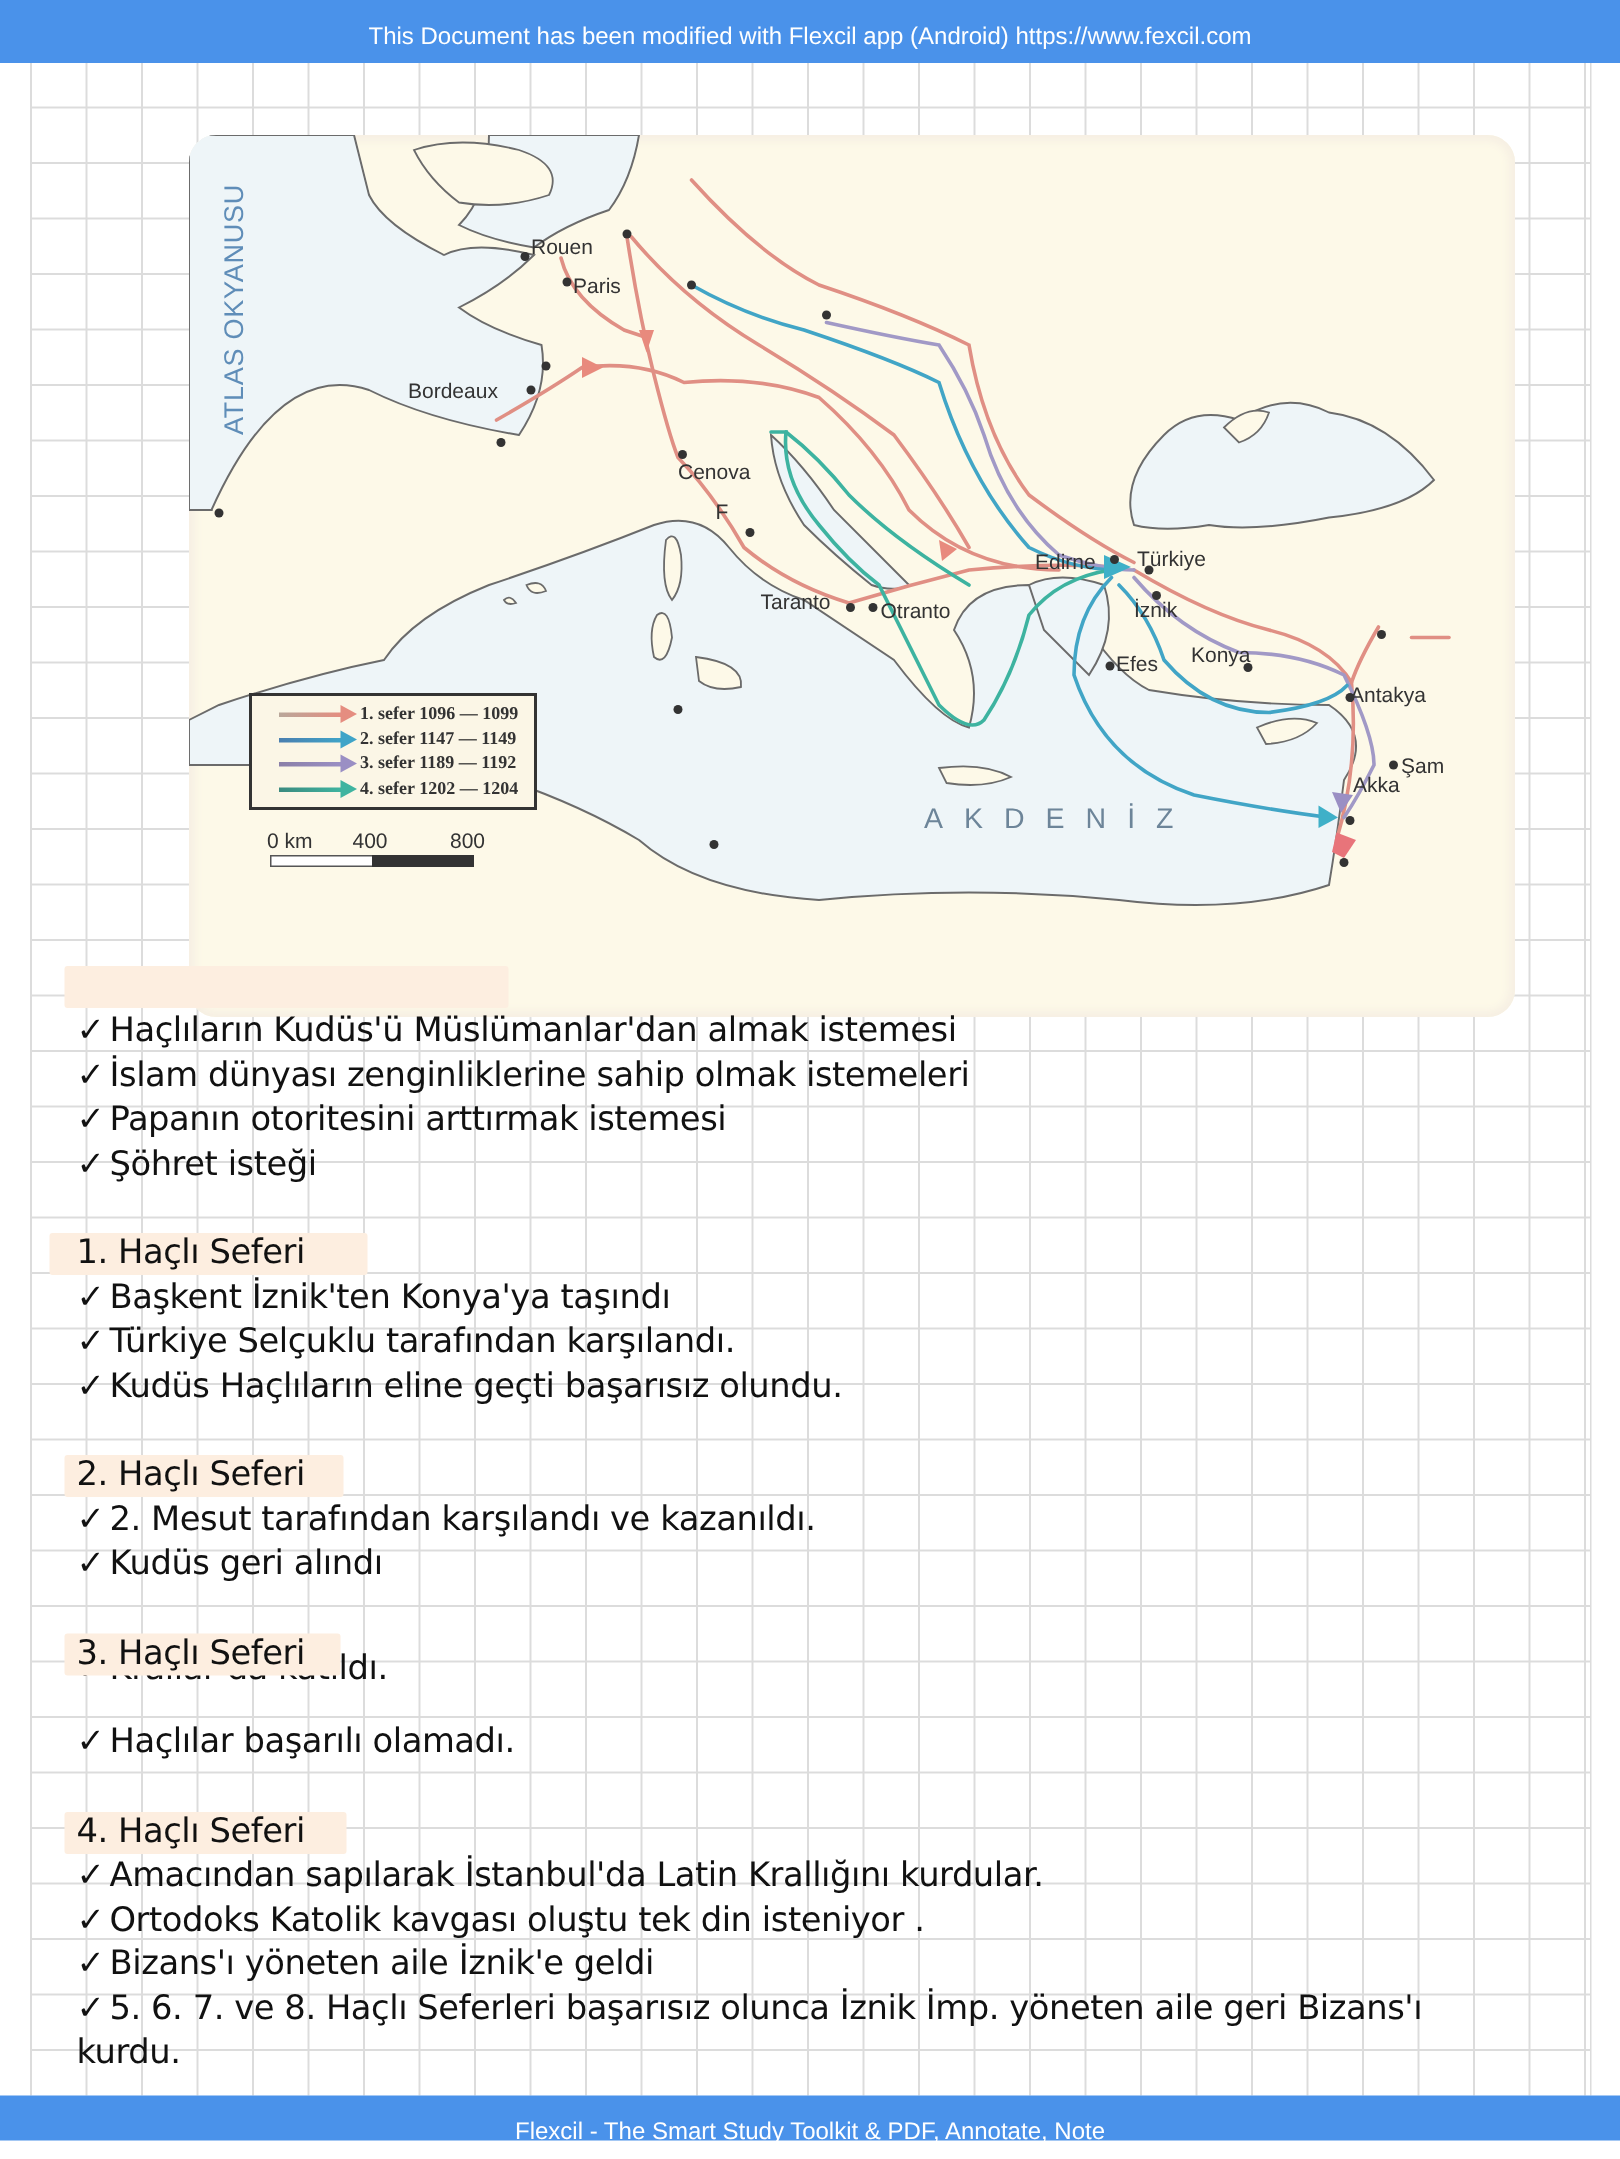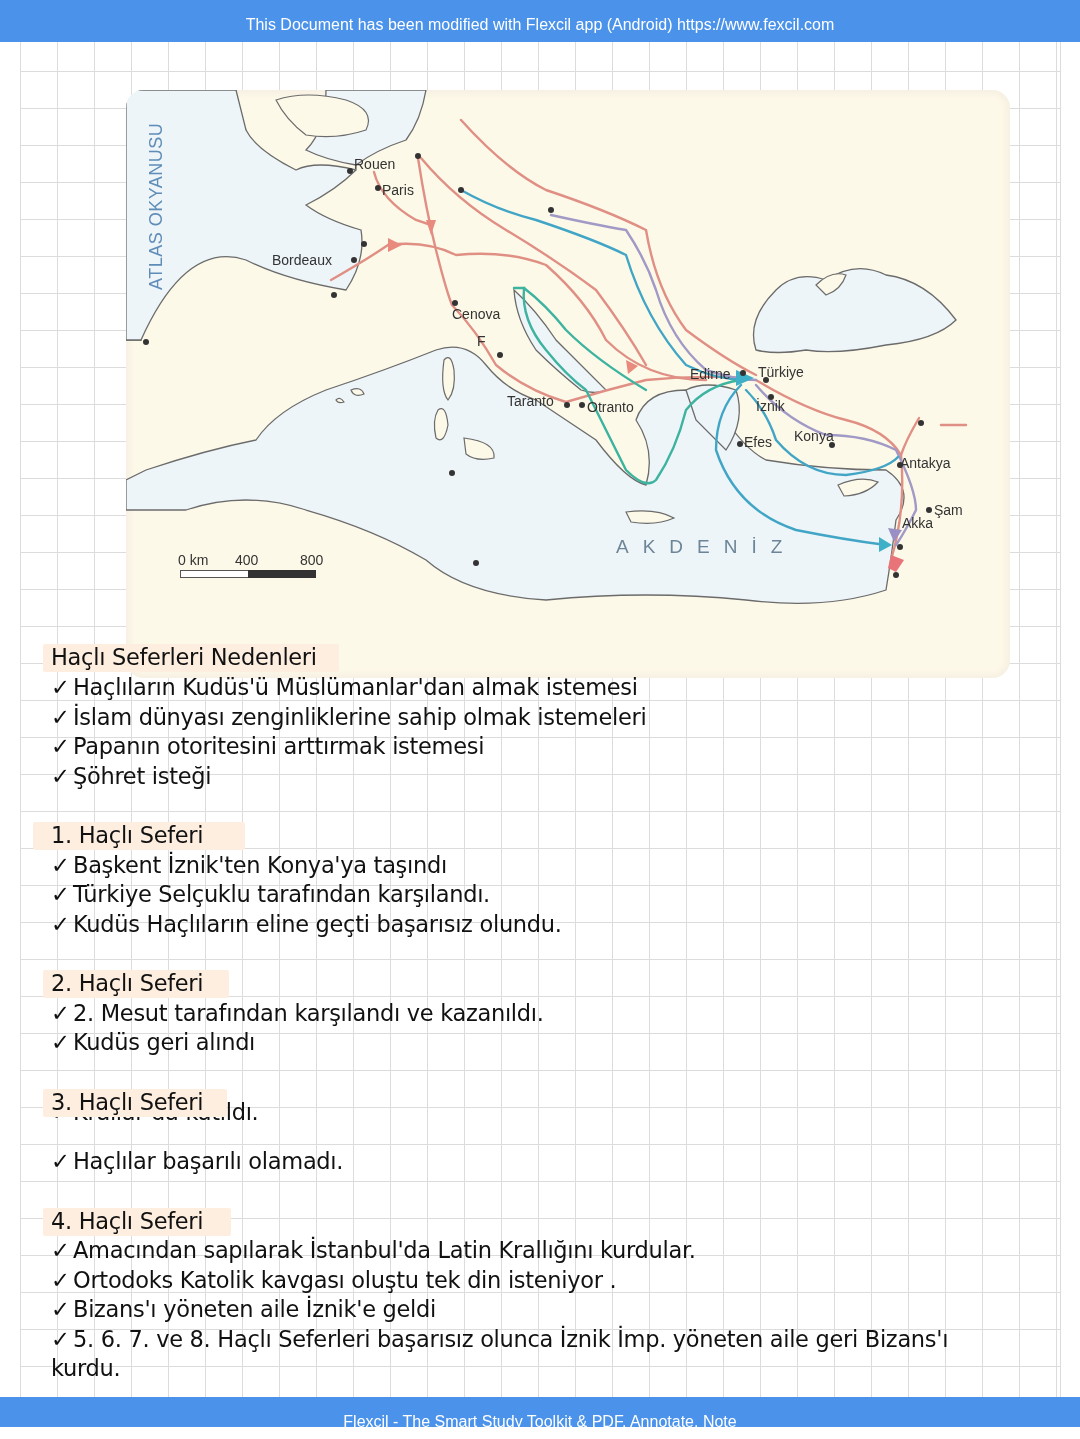--- a/index.html
+++ b/index.html
@@ -186,36 +186,53 @@
     <div class="map-label" style="left:461px;top:309px">Otranto</div>
     <div class="map-label" style="left:564px;top:276px">Edirne</div>
     <div class="map-label" style="left:632px;top:274px">Türkiye</div>
     <div class="map-label" style="left:630px;top:308px">İznik</div>
     <div class="map-label" style="left:618px;top:344px">Efes</div>
     <div class="map-label" style="left:668px;top:338px">Konya</div>
     <div class="map-label" style="left:774px;top:365px">Antakya</div>
     <div class="map-label" style="left:808px;top:412px">Şam</div>
     <div class="map-label" style="left:776px;top:425px">Akka</div>
 
+    <div class="legend">
+      <div class="legend-row" style="top:4px">
+        <span class="arrow" style="--c:#e58d80;background:linear-gradient(to right,#b9a79a,#e58d80)"></span>
+        <span class="ltxt">1. sefer 1096 — 1099</span>
+      </div>
+      <div class="legend-row" style="top:21px">
+        <span class="arrow" style="--c:#3fa4c8;background:linear-gradient(to right,#4a7fb0,#3fa4c8)"></span>
+        <span class="ltxt">2. sefer 1147 — 1149</span>
+      </div>
+      <div class="legend-row" style="top:37px">
+        <span class="arrow" style="--c:#9a8fc4;background:linear-gradient(to right,#8a7fa8,#9a8fc4)"></span>
+        <span class="ltxt">3. sefer 1189 — 1192</span>
+      </div>
+      <div class="legend-row" style="top:54px">
+        <span class="arrow" style="--c:#3fb4a0;background:linear-gradient(to right,#3a8a7f,#3fb4a0)"></span>
+        <span class="ltxt">4. sefer 1202 — 1204</span>
+      </div>
+    </div>
 
     <div class="scale">
       <span class="t" style="left:0">0 km</span>
       <span class="t" style="left:57px">400</span>
       <span class="t" style="left:122px">800</span>
       <span class="bar-w"></span>
       <span class="bar-b"></span>
     </div>
   </div>
 </div>
 
 <div class="notes">
 
   <div class="line heading" style="top:2px">
     <span class="hl" style="width:296px"></span>
-    <span>Haçlı Seferleri Nedenleri</span>
   </div>
   <div class="line" style="top:32px"><span class="check">✓</span><span>Haçlıların Kudüs'ü Müslümanlar'dan almak istemesi</span></div>
   <div class="line" style="top:62px"><span class="check">✓</span><span>İslam dünyası zenginliklerine sahip olmak istemeleri</span></div>
   <div class="line" style="top:91px"><span class="check">✓</span><span>Papanın otoritesini arttırmak istemesi</span></div>
   <div class="line" style="top:121px"><span class="check">✓</span><span>Şöhret isteği</span></div>
 
   <div class="line heading" style="top:180px">
     <span class="hl" style="left:-18px;width:212px"></span>
     <span>1. Haçlı Seferi</span>
   </div>

